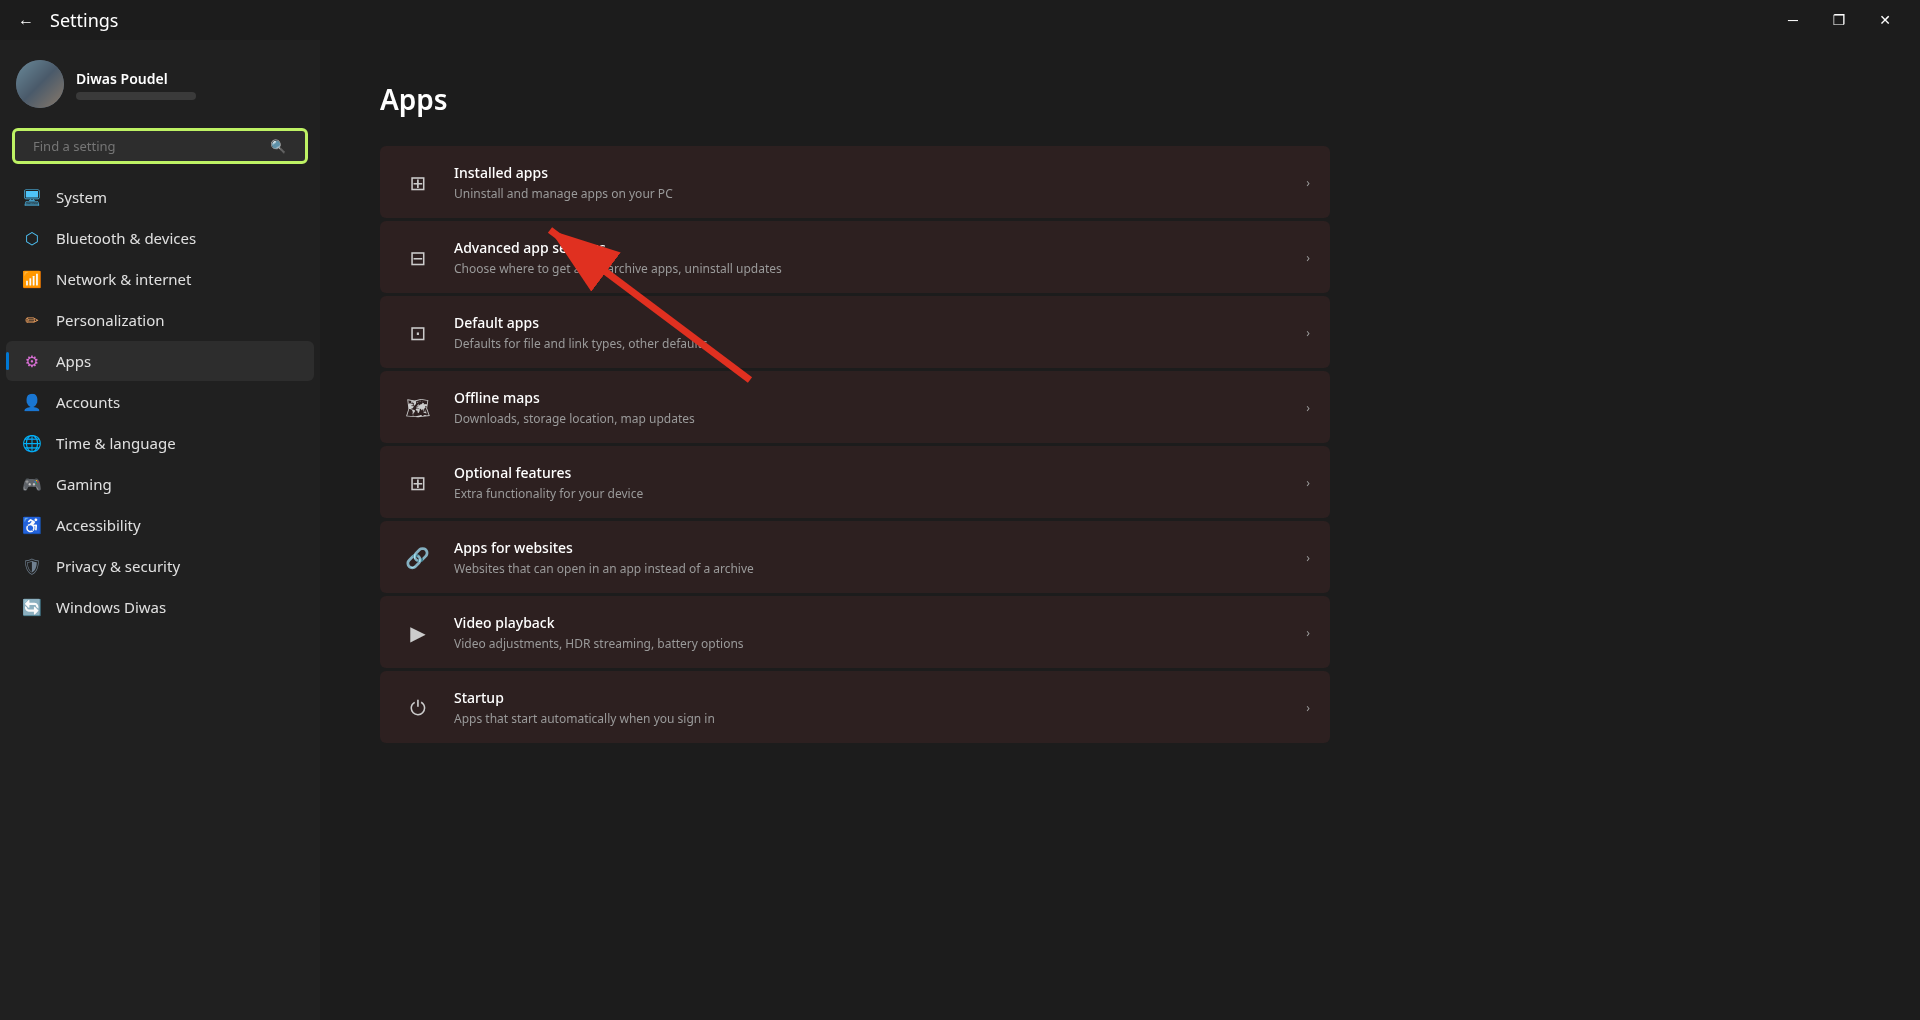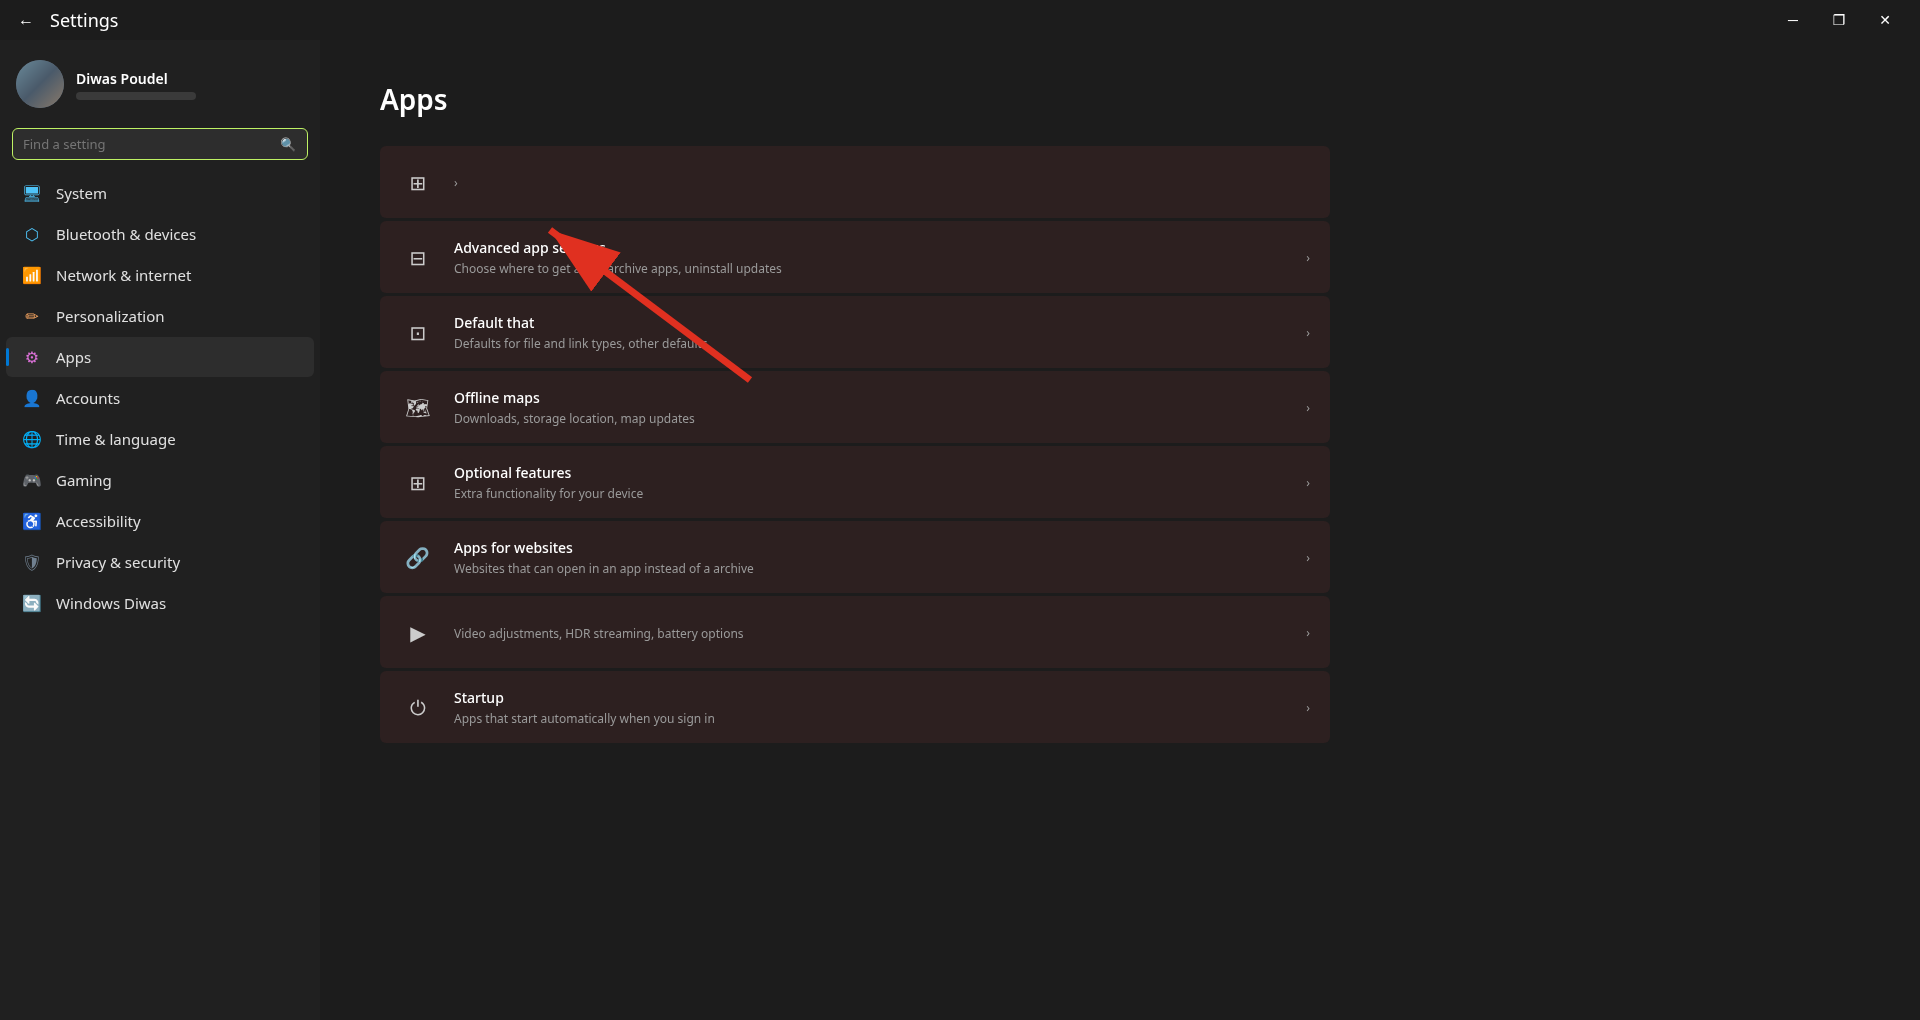--- a/index.html
+++ b/index.html
@@ -124,23 +124,23 @@
     }
 
     
     .search-container {
       padding: 4px 12px 12px 12px;
     }
     .search-box {
       display: flex;
       align-items: center;
       background: #2d2d2d;
-      border: 1px solid #bef264;
+      border: 3px solid #bef264;
       border-radius: 6px;
-      padding: 6px 10px;
+      padding: 6px 18px;
       gap: 8px;
     }
     .search-input {
       background: transparent;
       border: none;
       outline: none;
       color: #9a9a9a;
       font-size: 13px;
       flex: 1;
       font-family: inherit;
@@ -353,34 +353,38 @@
   </div>
       </div>
   </div>
 
   <div class="content">
     <h1 class="page-title">Apps</h1>
 
     <div class="settings-list" id="settings-list">
         <div class="settings-item">
     <div class="settings-item-icon">⊞</div>
+    <div class="settings-item-text">
+      <div class="settings-item-title">Installed apps</div>
+      <div class="settings-item-desc">Uninstall and manage apps on your PC</div>
+    </div>
     <span class="settings-item-chevron">›</span>
   </div>
         <div class="settings-item">
     <div class="settings-item-icon">⊟</div>
     <div class="settings-item-text">
       <div class="settings-item-title">Advanced app settings</div>
       <div class="settings-item-desc">Choose where to get apps, archive apps, uninstall updates</div>
     </div>
     <span class="settings-item-chevron">›</span>
   </div>
         <div class="settings-item">
     <div class="settings-item-icon">⊡</div>
     <div class="settings-item-text">
-      <div class="settings-item-title">Default that</div>
+      <div class="settings-item-title">Default apps</div>
       <div class="settings-item-desc">Defaults for file and link types, other defaults</div>
     </div>
     <span class="settings-item-chevron">›</span>
   </div>
         <div class="settings-item">
     <div class="settings-item-icon">🗺</div>
     <div class="settings-item-text">
       <div class="settings-item-title">Offline maps</div>
       <div class="settings-item-desc">Downloads, storage location, map updates</div>
     </div>
@@ -398,20 +402,21 @@
     <div class="settings-item-icon">🔗</div>
     <div class="settings-item-text">
       <div class="settings-item-title">Apps for websites</div>
       <div class="settings-item-desc">Websites that can open in an app instead of a archive</div>
     </div>
     <span class="settings-item-chevron">›</span>
   </div>
         <div class="settings-item">
     <div class="settings-item-icon">▶</div>
     <div class="settings-item-text">
+      <div class="settings-item-title">Video playback</div>
       <div class="settings-item-desc">Video adjustments, HDR streaming, battery options</div>
     </div>
     <span class="settings-item-chevron">›</span>
   </div>
         <div class="settings-item">
     <div class="settings-item-icon">⏻</div>
     <div class="settings-item-text">
       <div class="settings-item-title">Startup</div>
       <div class="settings-item-desc">Apps that start automatically when you sign in</div>
     </div>

